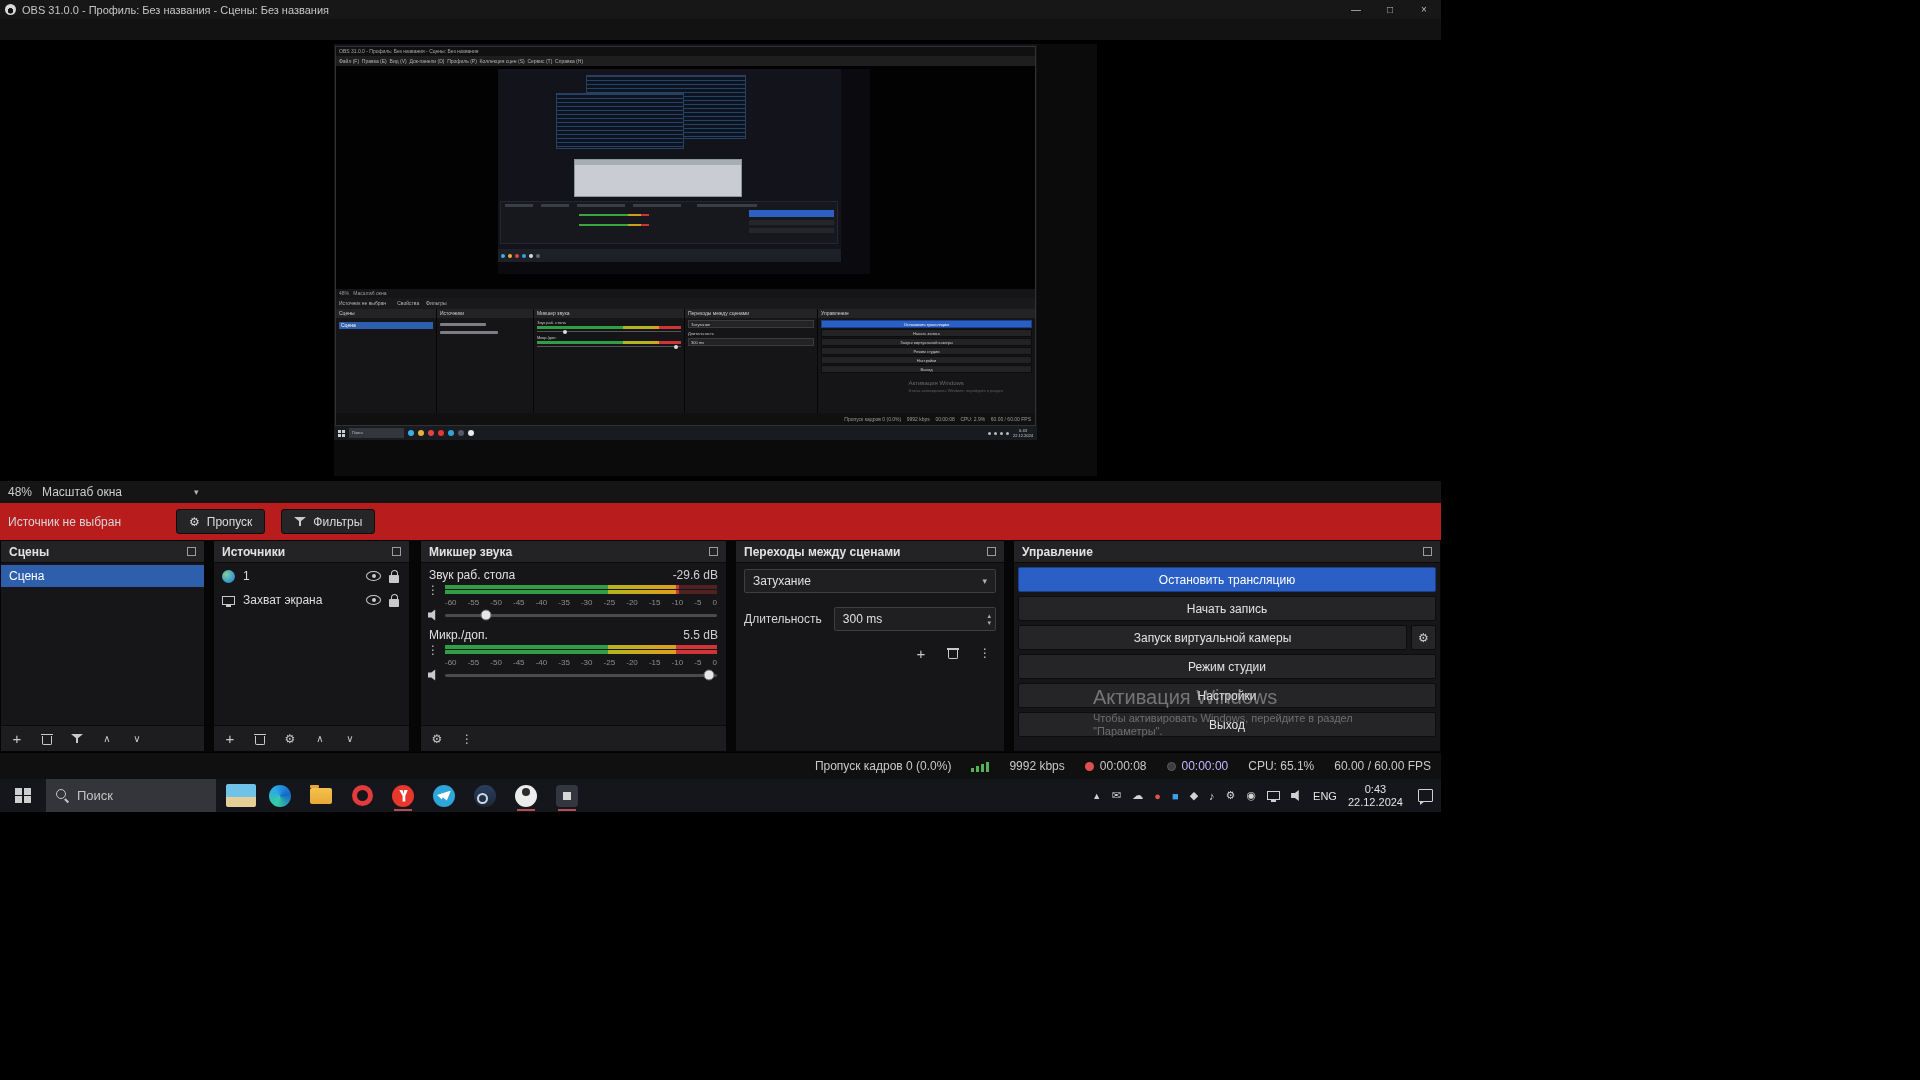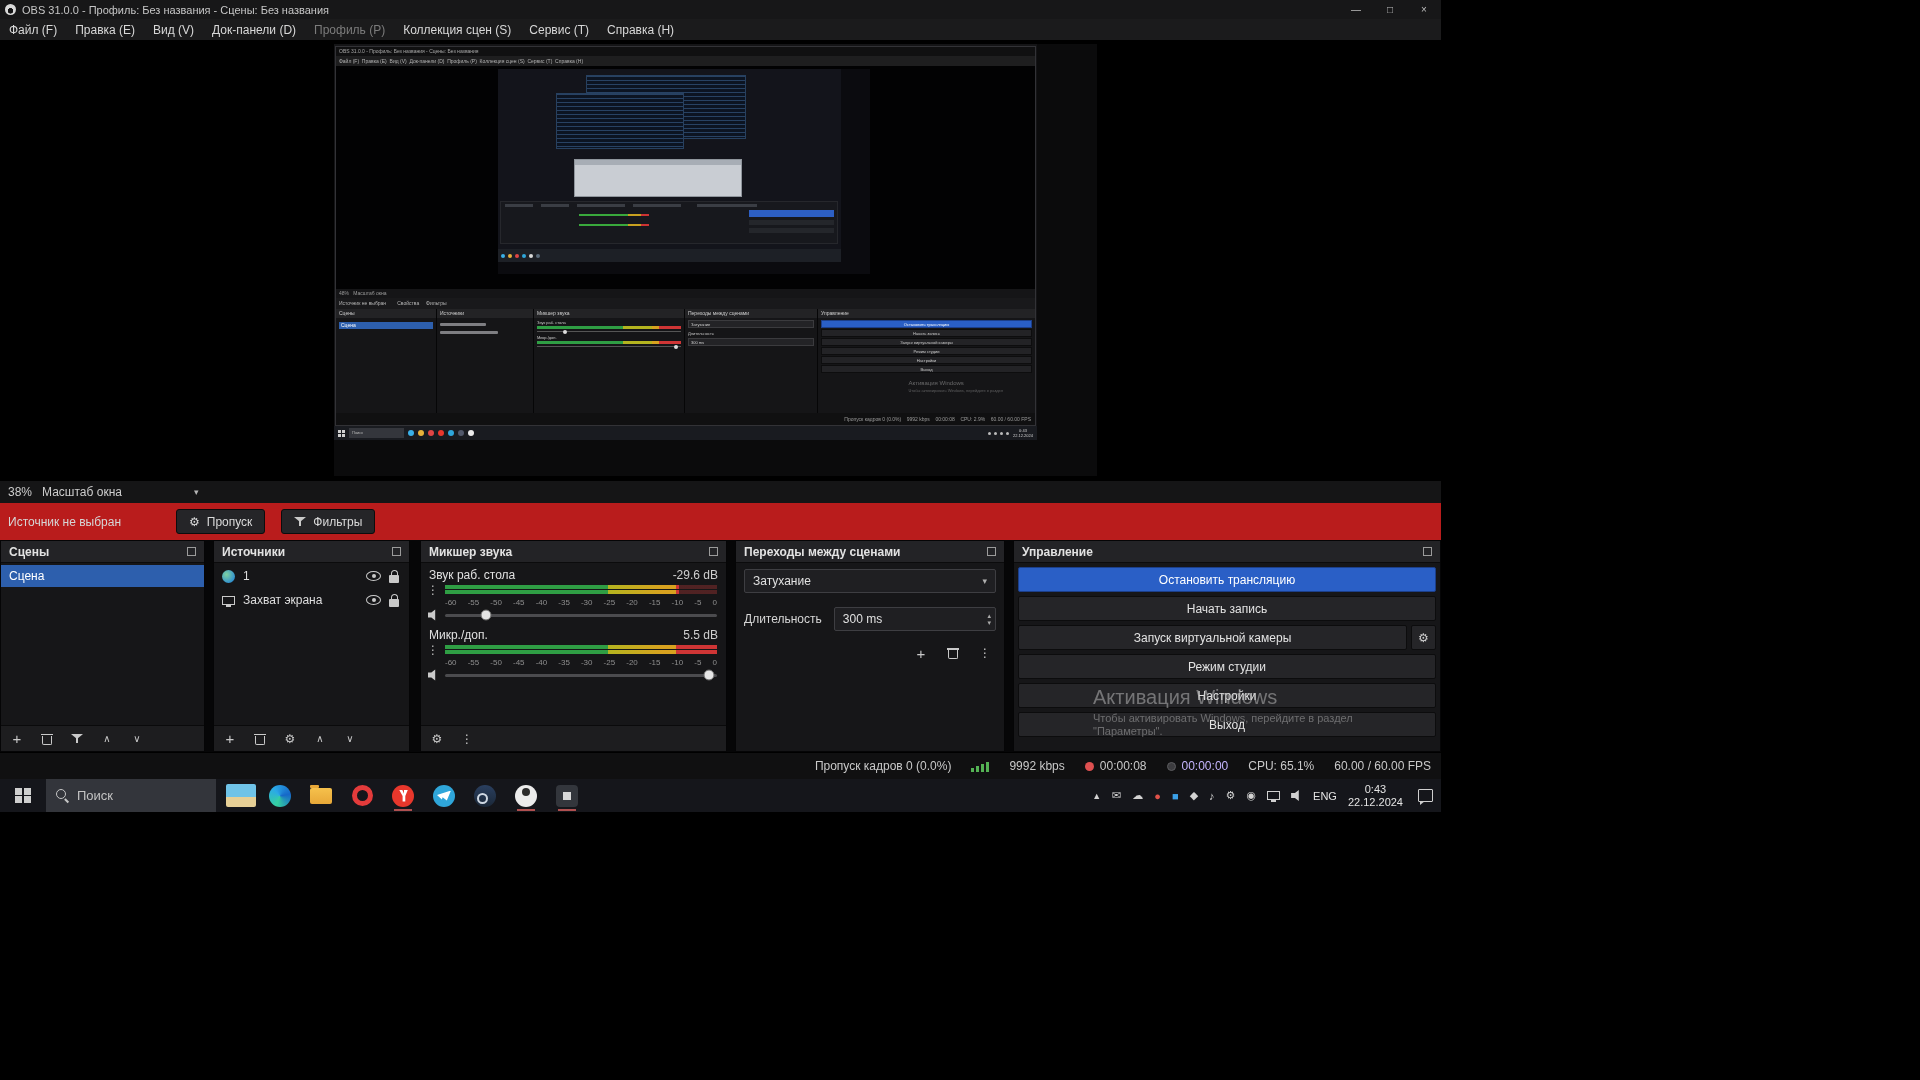--- a/index.html
+++ b/index.html
@@ -197,30 +197,20 @@
   <div class="screen">
 
     <div class="titlebar">
       <div class="obs-logo"></div>
       <div class="title">OBS 31.0.0 - Профиль: Без названия - Сцены: Без названия</div>
       <div class="winbtn">—</div>
       <div class="winbtn">□</div>
       <div class="winbtn">×</div>
     </div>
 
-    <div class="menubar">
-      <div class="menu-item">Файл (F)</div>
-      <div class="menu-item">Правка (E)</div>
-      <div class="menu-item">Вид (V)</div>
-      <div class="menu-item">Док-панели (D)</div>
-      <div class="menu-item dim">Профиль (P)</div>
-      <div class="menu-item">Коллекция сцен (S)</div>
-      <div class="menu-item">Сервис (T)</div>
-      <div class="menu-item">Справка (H)</div>
-    </div>
 
     <div class="preview">
       <div class="capture">
         <div class="mini-screen">
           <div class="mini-window">
             <div class="m-title">OBS 31.0.0 - Профиль: Без названия - Сцены: Без названия</div>
             <div class="m-menu pre">Файл (F)  Правка (E)  Вид (V)  Док-панели (D)  Профиль (P)  Коллекция сцен (S)  Сервис (T)  Справка (H)</div>
             <div class="m-preview">
               <div class="l2">
                 <div class="l2s">
@@ -331,21 +321,21 @@
             <span style="font-size:4px;color:#d0d0d0;text-align:center;line-height:5px;">
               <span style="display:block;">0:43</span>
               <span style="display:block;">22.12.2024</span>
             </span>
           </div>
         </div>
       </div>
     </div>
 
     <div class="scale-row">
-      <span>38%</span>
+      <span>48%</span>
       <span>Масштаб окна</span>
       <span class="scale-caret">▾</span>
     </div>
 
     <div class="srcbar">
       <span class="nosel">Источник не выбран</span>
       <div class="tool-btn">
         <span>⚙</span>
         <span>Пропуск</span>
       </div>

